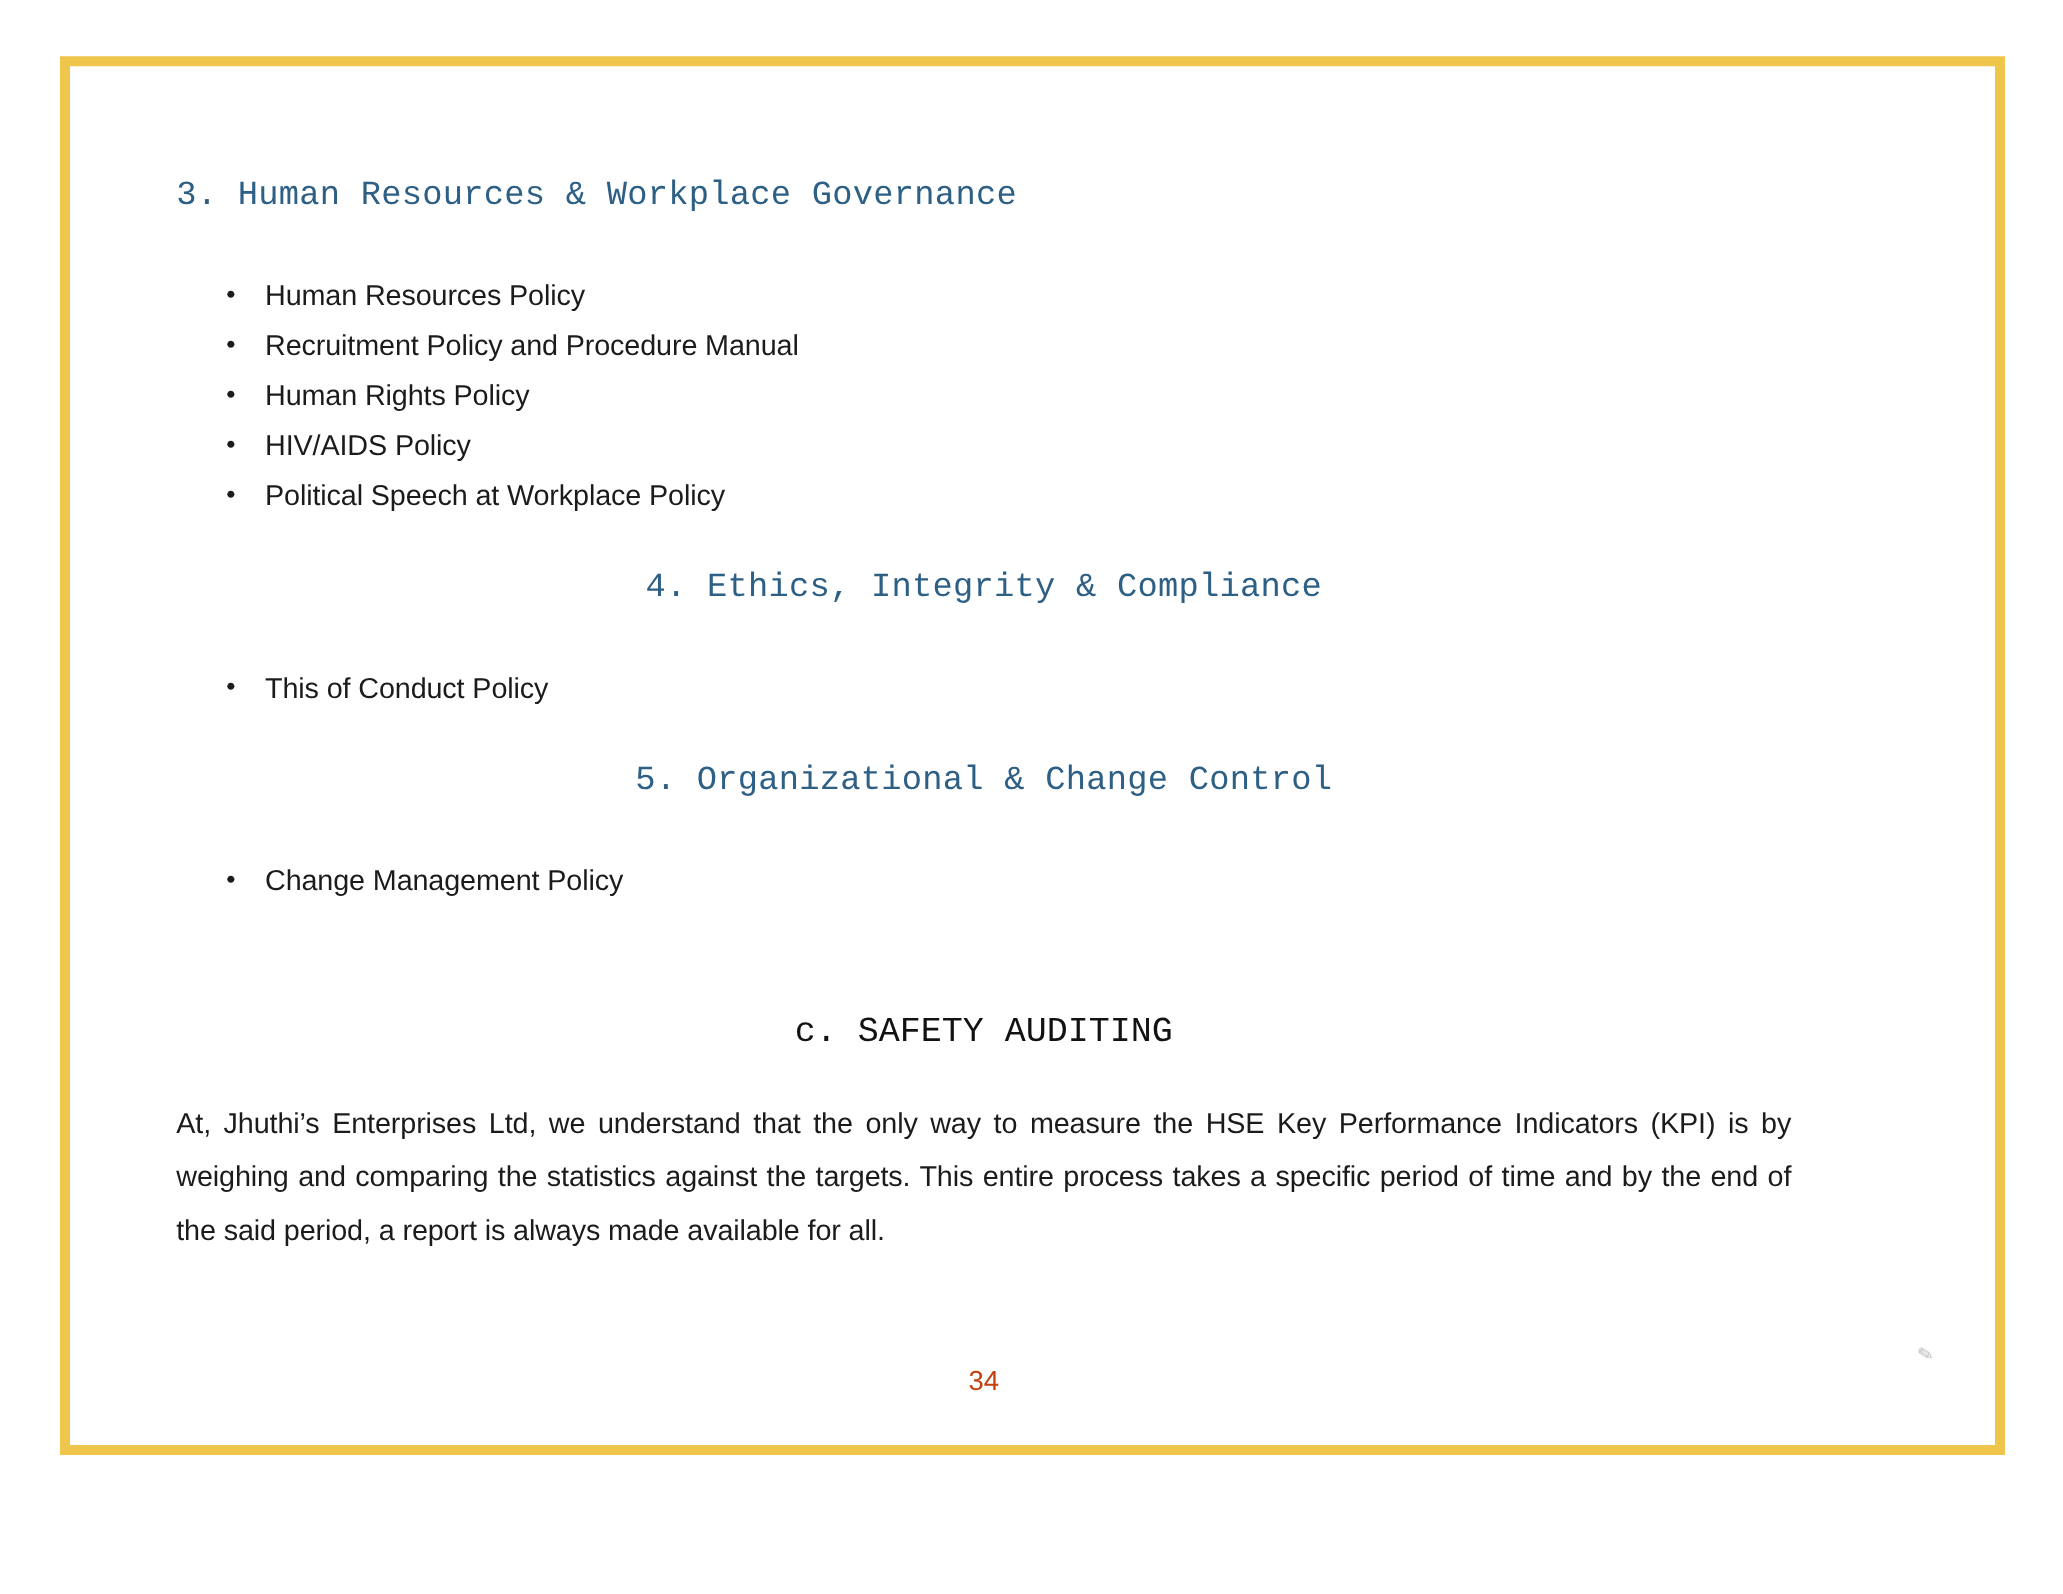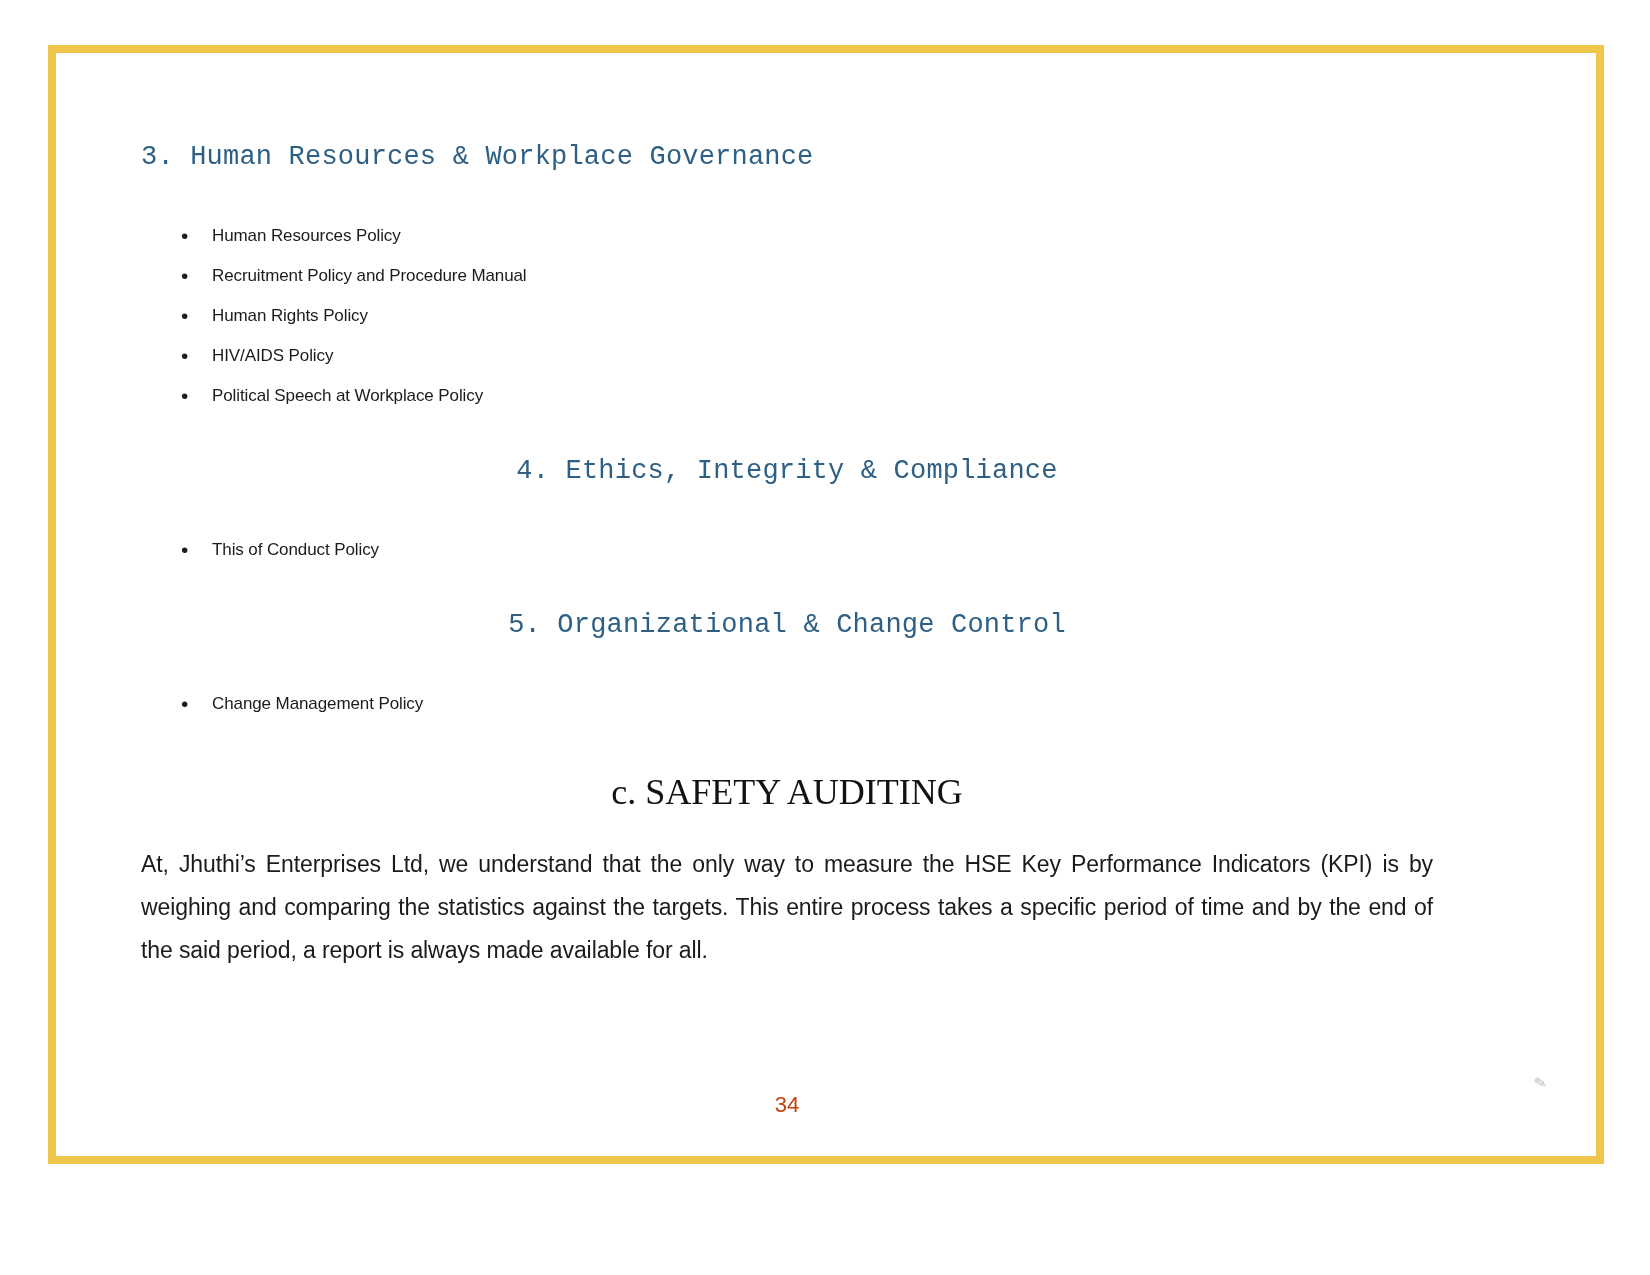--- a/index.html
+++ b/index.html
@@ -42,39 +42,39 @@
   }
   h2.sec + ul.bullets { margin-top: 42px; }
   ul.bullets {
     list-style: none;
     margin: 38px 0 0 0;
     padding: 0 0 0 71px;
     color: #1b1b1b;
   }
   ul.bullets li {
     position: relative;
-    font-size: 17px;
+    font-size: 23px;
     line-height: 40px;
     letter-spacing: -0.1px;
   }
   ul.bullets li::before {
     content: "\2022";
     position: absolute;
     left: -31px;
     top: 0;
     font-size: 21px;
     line-height: 40px;
     color: #1b1b1b;
   }
   ul.bullets + h2.sec { margin-top: 38px; text-align: center; }
   .center-title {
-    margin-top: 46px;
+    margin-top: 80px;
     text-align: center;
-    font-family: Liberation Serif, serif;
-    font-size: 36px;
+    font-family: Liberation Mono, monospace;
+    font-size: 28px;
     line-height: 45px;
     color: #121212;
   }
   .body-par {
     margin: 28px 0 0 0;
     font-size: 23px;
     line-height: 43px;
     letter-spacing: -0.1px;
     color: #1b1b1b;
     text-align: justify;

